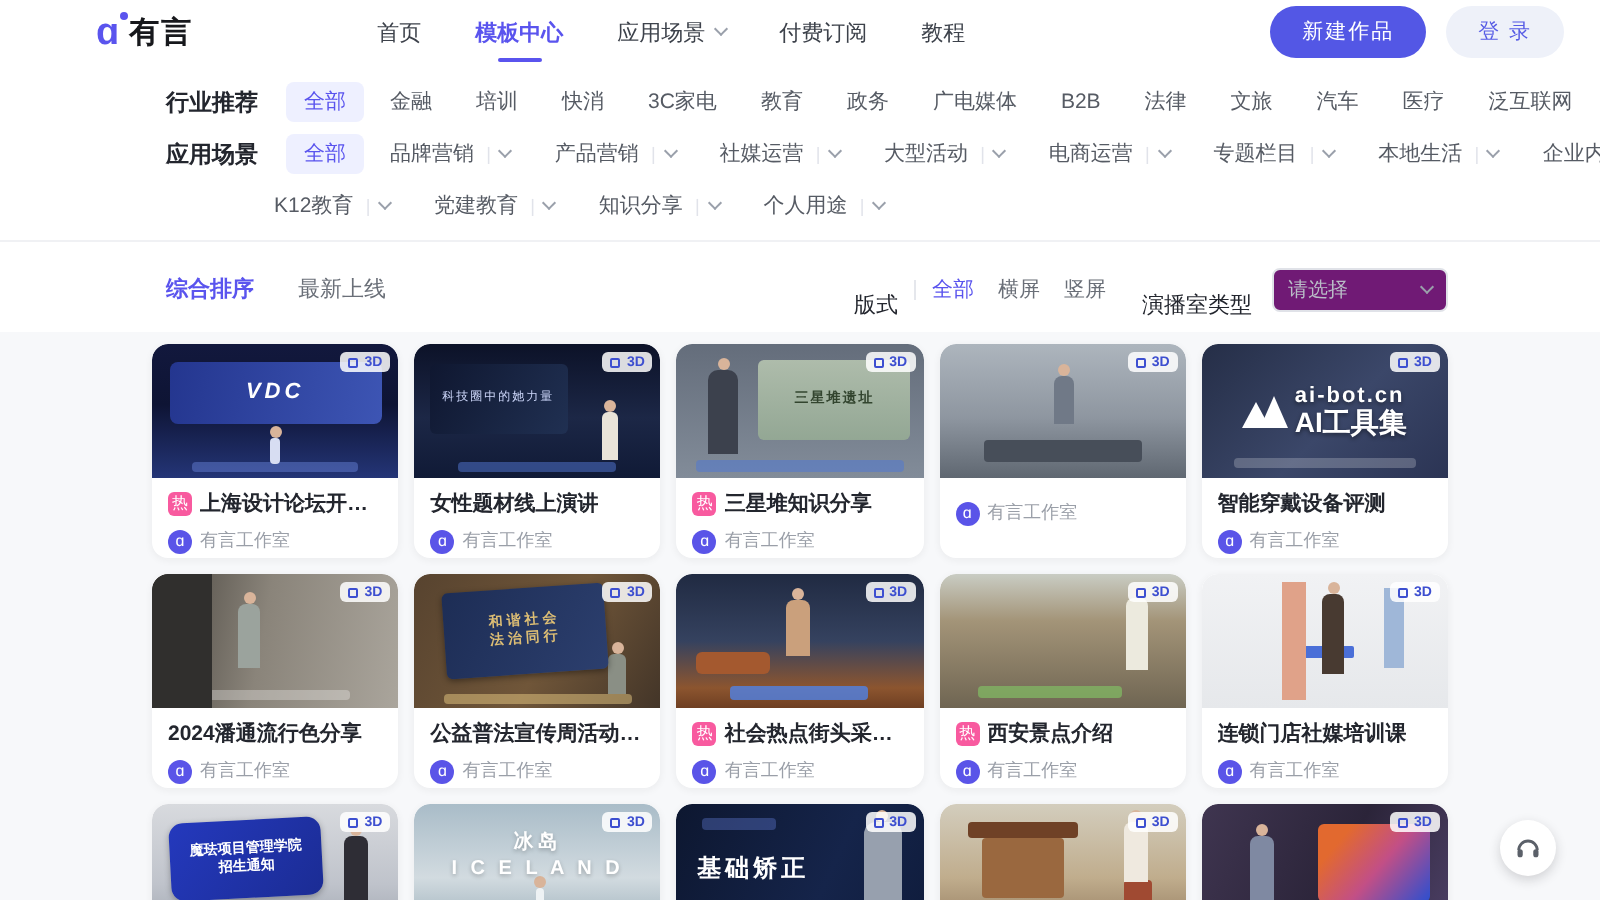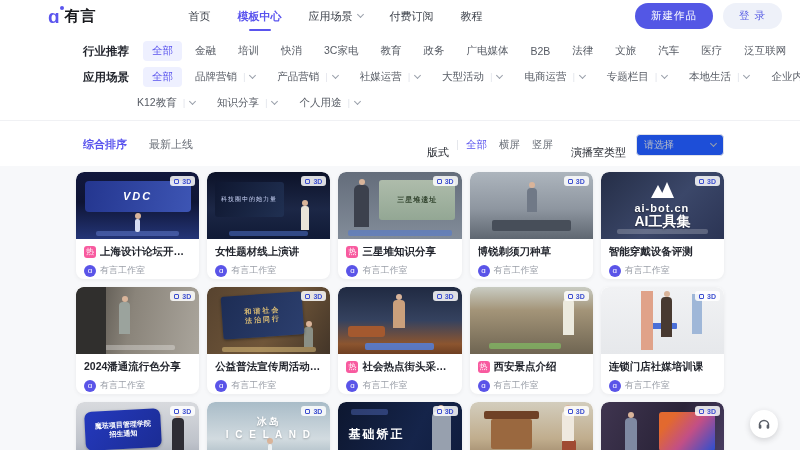--- a/index.html
+++ b/index.html
@@ -35,21 +35,21 @@
 
   
   .sort-row { display:flex; align-items:center; margin:8px 76px 6px 83px; }
   .sort-opt { font-size:11px; color:#6a6f78; margin-right:22px; cursor:pointer; }
   .sort-opt.sel { color:#5a54ee; font-weight:bold; }
   .right-ctrls { margin-left:auto; display:flex; align-items:center; gap:8px; }
   .rc-label { font-size:11px; font-weight:normal; color:#23262e;margin-top:16px; }
   .vline { width:1px; height:10px; background:#e5e7ec; }
   .rc-opt { font-size:10.5px; color:#6a6f78; cursor:pointer; }
   .rc-opt.sel { color:#5a54ee; }
-  .select { display:flex; align-items:center; justify-content:space-between; width:88px; height:22px; border:1px solid #e0e2e8; border-radius:4px; padding:0 7px; font-size:10px; color:#b9bdc7; background:#1d4ed8; cursor:pointer; margin-left:2px; }
+  .select { display:flex; align-items:center; justify-content:space-between; width:88px; height:22px; border:1px solid #e0e2e8; border-radius:4px; padding:0 7px; font-size:10px; color:#b9bdc7; background:#701a75; cursor:pointer; margin-left:2px; }
 
   
   .grid-wrap { background:#f7f8fa; padding:6px 0 40px; min-height:306px; }
   .grid { width:648px; margin:0 auto 0 76px; display:grid; grid-template-columns:repeat(5,1fr); gap:8px; }
   .card { background:#fff; border-radius:8px; box-shadow:0 1px 4px rgba(31,35,41,.06); overflow:hidden; cursor:pointer; height:107px; }
   .thumb { position:relative; height:67px; overflow:hidden; border-radius:8px 8px 0 0; }
   .layer { position:absolute; }
   .layer > span { position:absolute; inset:0; display:flex; align-items:center; justify-content:center; text-align:center; white-space:pre-line; line-height:1.35; }
   .person::before { content:''; position:absolute; top:-6px; left:50%; transform:translateX(-50%); width:6px; height:6px; border-radius:50%; background:#d9b49a; }
   .badge3d { position:absolute; top:4px; right:4px; display:flex; align-items:center; gap:3px; background:rgba(255,255,255,.85); border-radius:3px; padding:1.5px 4px; font-size:7px; font-weight:bold; color:#3d4fd0; }
@@ -57,21 +57,21 @@
   .info { padding:6px 8px 0; }
   .title-row { display:flex; align-items:center; gap:4px; height:14px; }
   .hot { min-width:12px; height:12px; border-radius:3px; background:#f85a9f; color:#fff; font-size:8px; line-height:12px; text-align:center; display:none; }
   .card.is-hot .hot { display:block; }
   .title { font-size:10.5px; font-weight:bold; color:#23262e; white-space:nowrap; overflow:hidden; text-overflow:ellipsis; }
   .author-row { display:flex; align-items:center; gap:4px; margin-top:5px; }
   .avatar { width:12px; height:12px; border-radius:50%; background:#5a54e8; color:#fff; font-size:8px; line-height:12px; text-align:center; }
   .author { font-size:9px; color:#9a9fa8; }
 
   
-  .wm { position:absolute; inset:0; display:none; align-items:center; justify-content:center; gap:4px; z-index:3;flex-direction:column; }
+  .wm { position:absolute; inset:0; display:none; align-items:center; justify-content:center; gap:4px; z-index:3; }
   .card.has-wm .wm { display:flex; }
   .wm-logo { position:relative; width:22px; height:16px; }
   .tri { position:absolute; bottom:0; width:0; height:0; border-style:solid; }
   .t1 { left:0; border-width:0 7px 13px 7px; border-color:transparent transparent #fff transparent; }
   .t2 { left:9px; border-width:0 7px 16px 7px; border-color:transparent transparent #fff transparent; }
   .wm-text { display:flex; flex-direction:column; line-height:1.1; }
   .wm-text b { color:#fff; text-shadow:0 1px 2px rgba(0,0,0,.45); }
   .wm-l1 { font-size:11px; letter-spacing:1px; }
   .wm-l2 { font-size:14px; }
 
@@ -130,20 +130,21 @@
         <span class="chip">大型活动<i class="sep">|</i><i class="caret"></i></span>
         <span class="chip">电商运营<i class="sep">|</i><i class="caret"></i></span>
         <span class="chip">专题栏目<i class="sep">|</i><i class="caret"></i></span>
         <span class="chip">本地生活<i class="sep">|</i><i class="caret"></i></span>
         <span class="chip">企业内训</span>
       </div>
   </div>
   <div class="frow indent">
     <div class="chips" id="scene-chips2">
         <span class="chip">K12教育<i class="sep">|</i><i class="caret"></i></span>
+        <span class="chip">党建教育<i class="sep">|</i><i class="caret"></i></span>
         <span class="chip">知识分享<i class="sep">|</i><i class="caret"></i></span>
         <span class="chip">个人用途<i class="sep">|</i><i class="caret"></i></span>
       </div>
   </div>
   <div class="divider"></div>
   <div class="sort-row">
     <div id="sort-opts" style="display:flex">
         <span class="sort-opt sel">综合排序</span>
         <span class="sort-opt">最新上线</span>
       </div>
@@ -242,24 +243,20 @@
     <div class="thumb" style="background: linear-gradient(rgb(173, 181, 189) 0%, rgb(142, 150, 160) 55%, rgb(95, 103, 113) 100%);">
           <div class="layer person" style="left: 47%; top: 24%; width: 10px; height: 24px; background: rgb(112, 121, 135); border-radius: 4px 4px 0px 0px;"></div>
           <div class="layer" style="left: 18%; bottom: 12%; width: 64%; height: 16%; background: rgb(71, 78, 89); border-radius: 2px;"></div>
       <div class="badge3d">
         <i class="cube"></i>
         <span>3D</span>
       </div>
 
     </div>
     <div class="info">
-      <div class="title-row">
-
-        <span class="title">博锐剃须刀种草</span>
-      </div>
       <div class="author-row">
         <span class="avatar">ɑ</span>
         <span class="author">有言工作室</span>
       </div>
     </div>
   </div>
       <div class="card has-wm">
     <div class="thumb" style="background: linear-gradient(135deg, rgb(37, 46, 71), rgb(59, 71, 105) 55%, rgb(43, 52, 84) 100%);">
           <div class="layer" style="left: 13%; bottom: 8%; width: 74%; height: 5px; background: rgba(255, 255, 255, 0.22); border-radius: 2px;"></div>
       <div class="badge3d">

